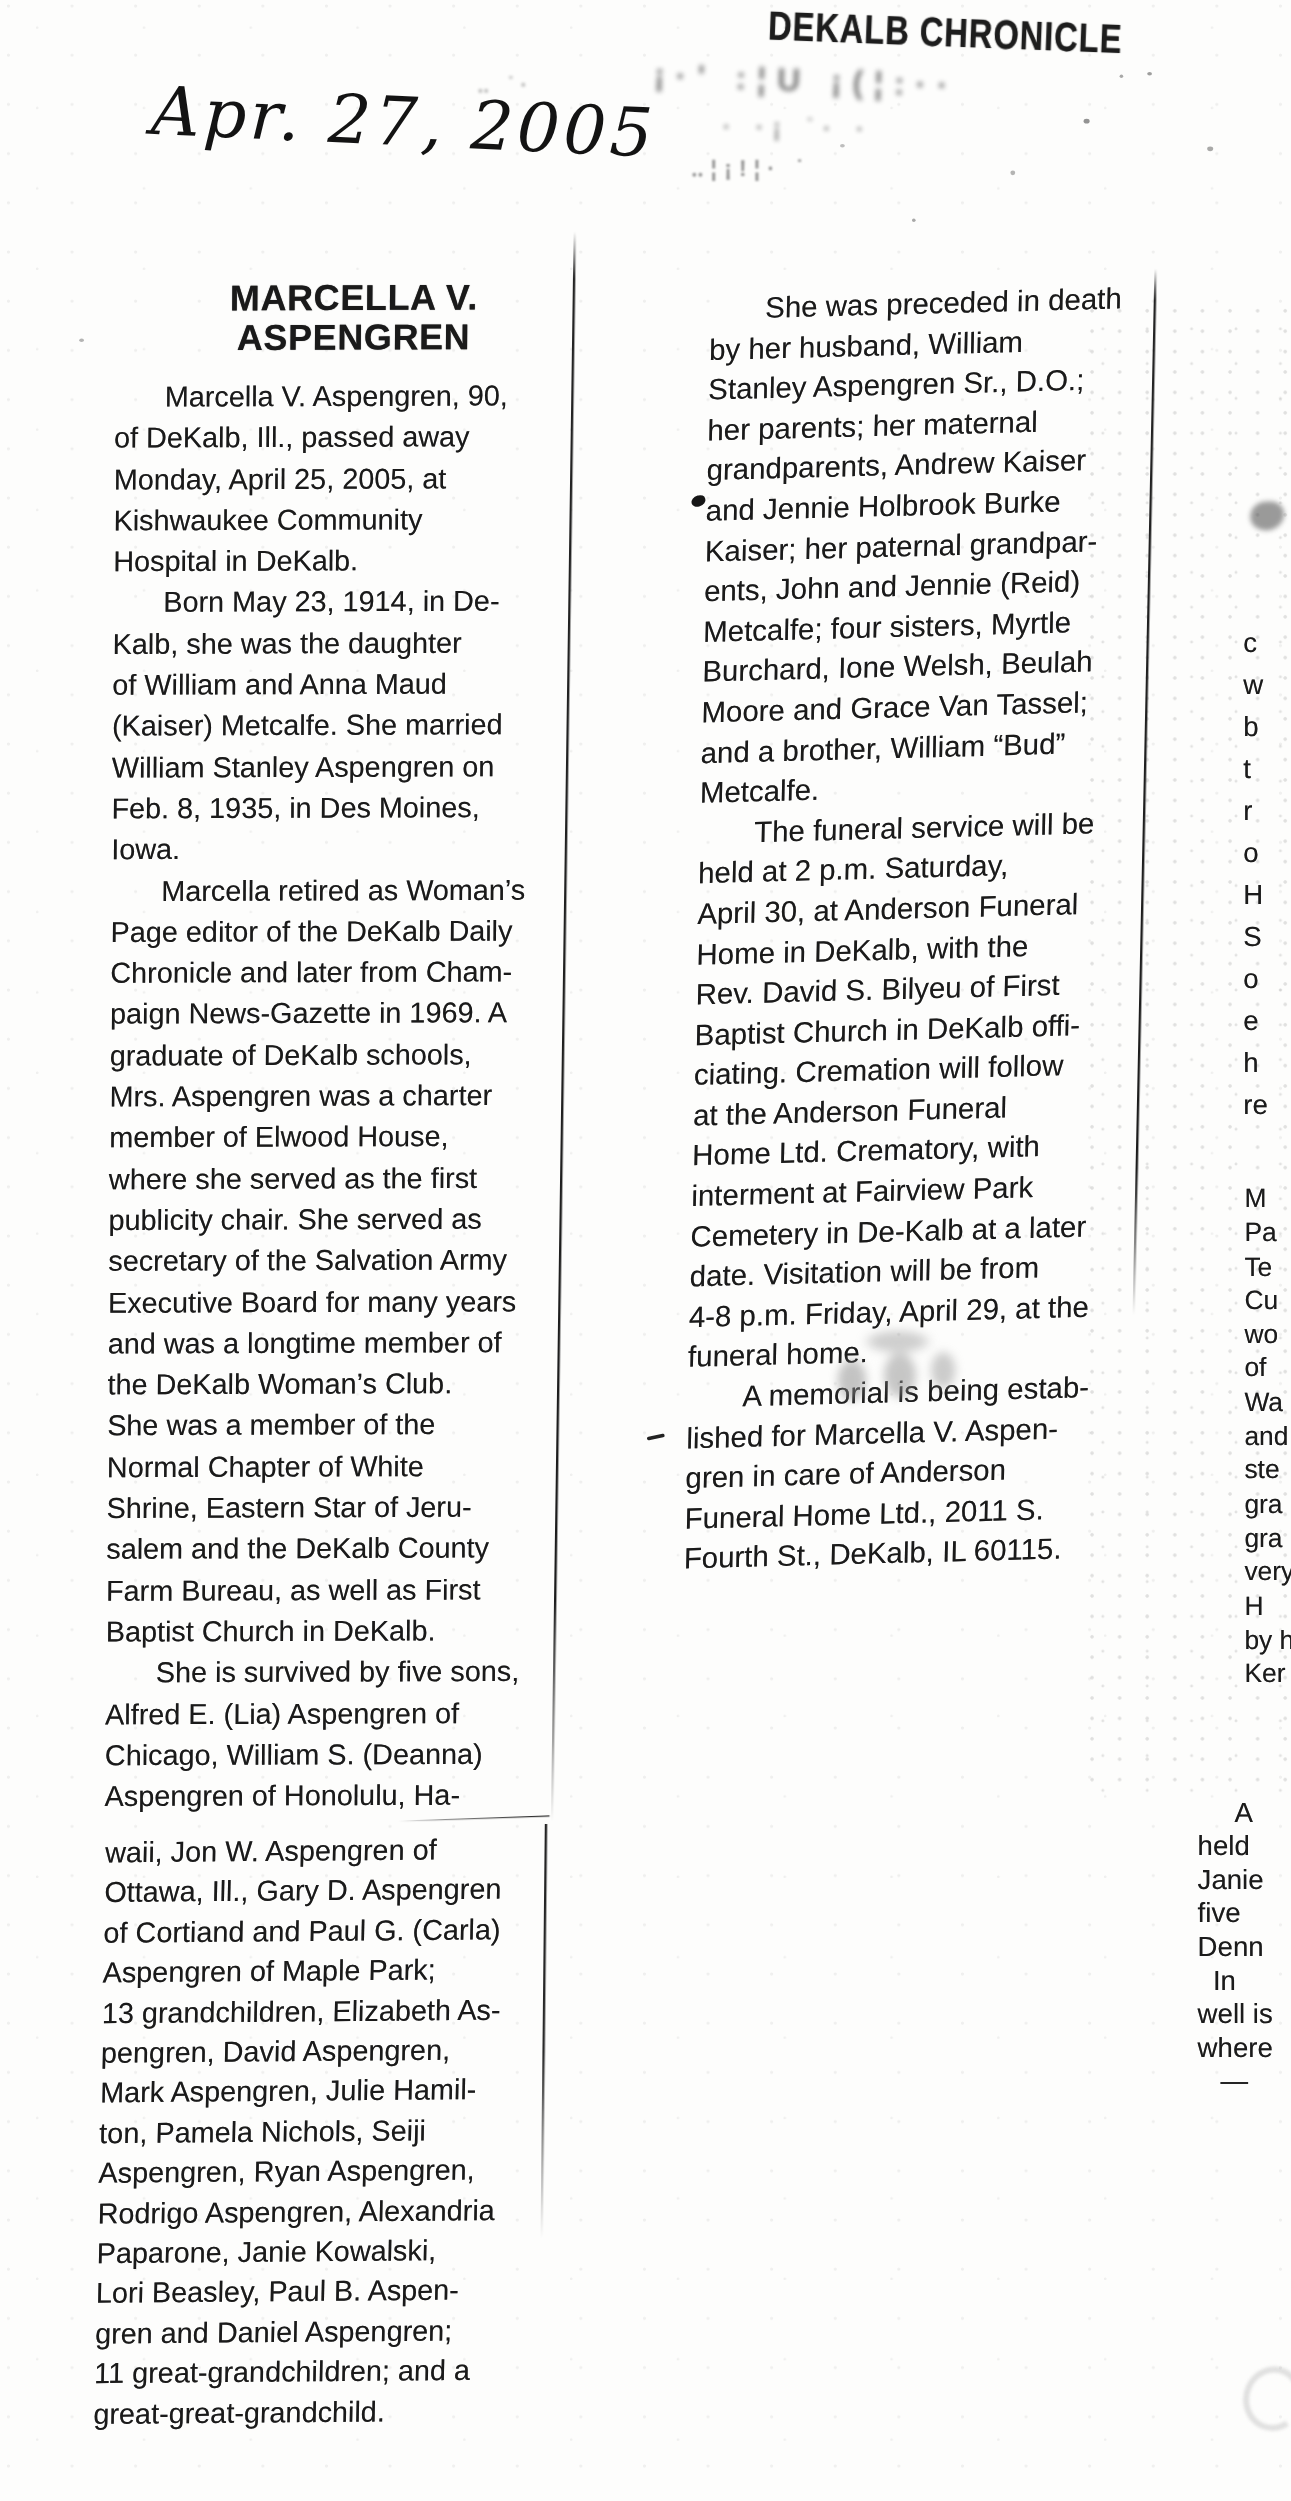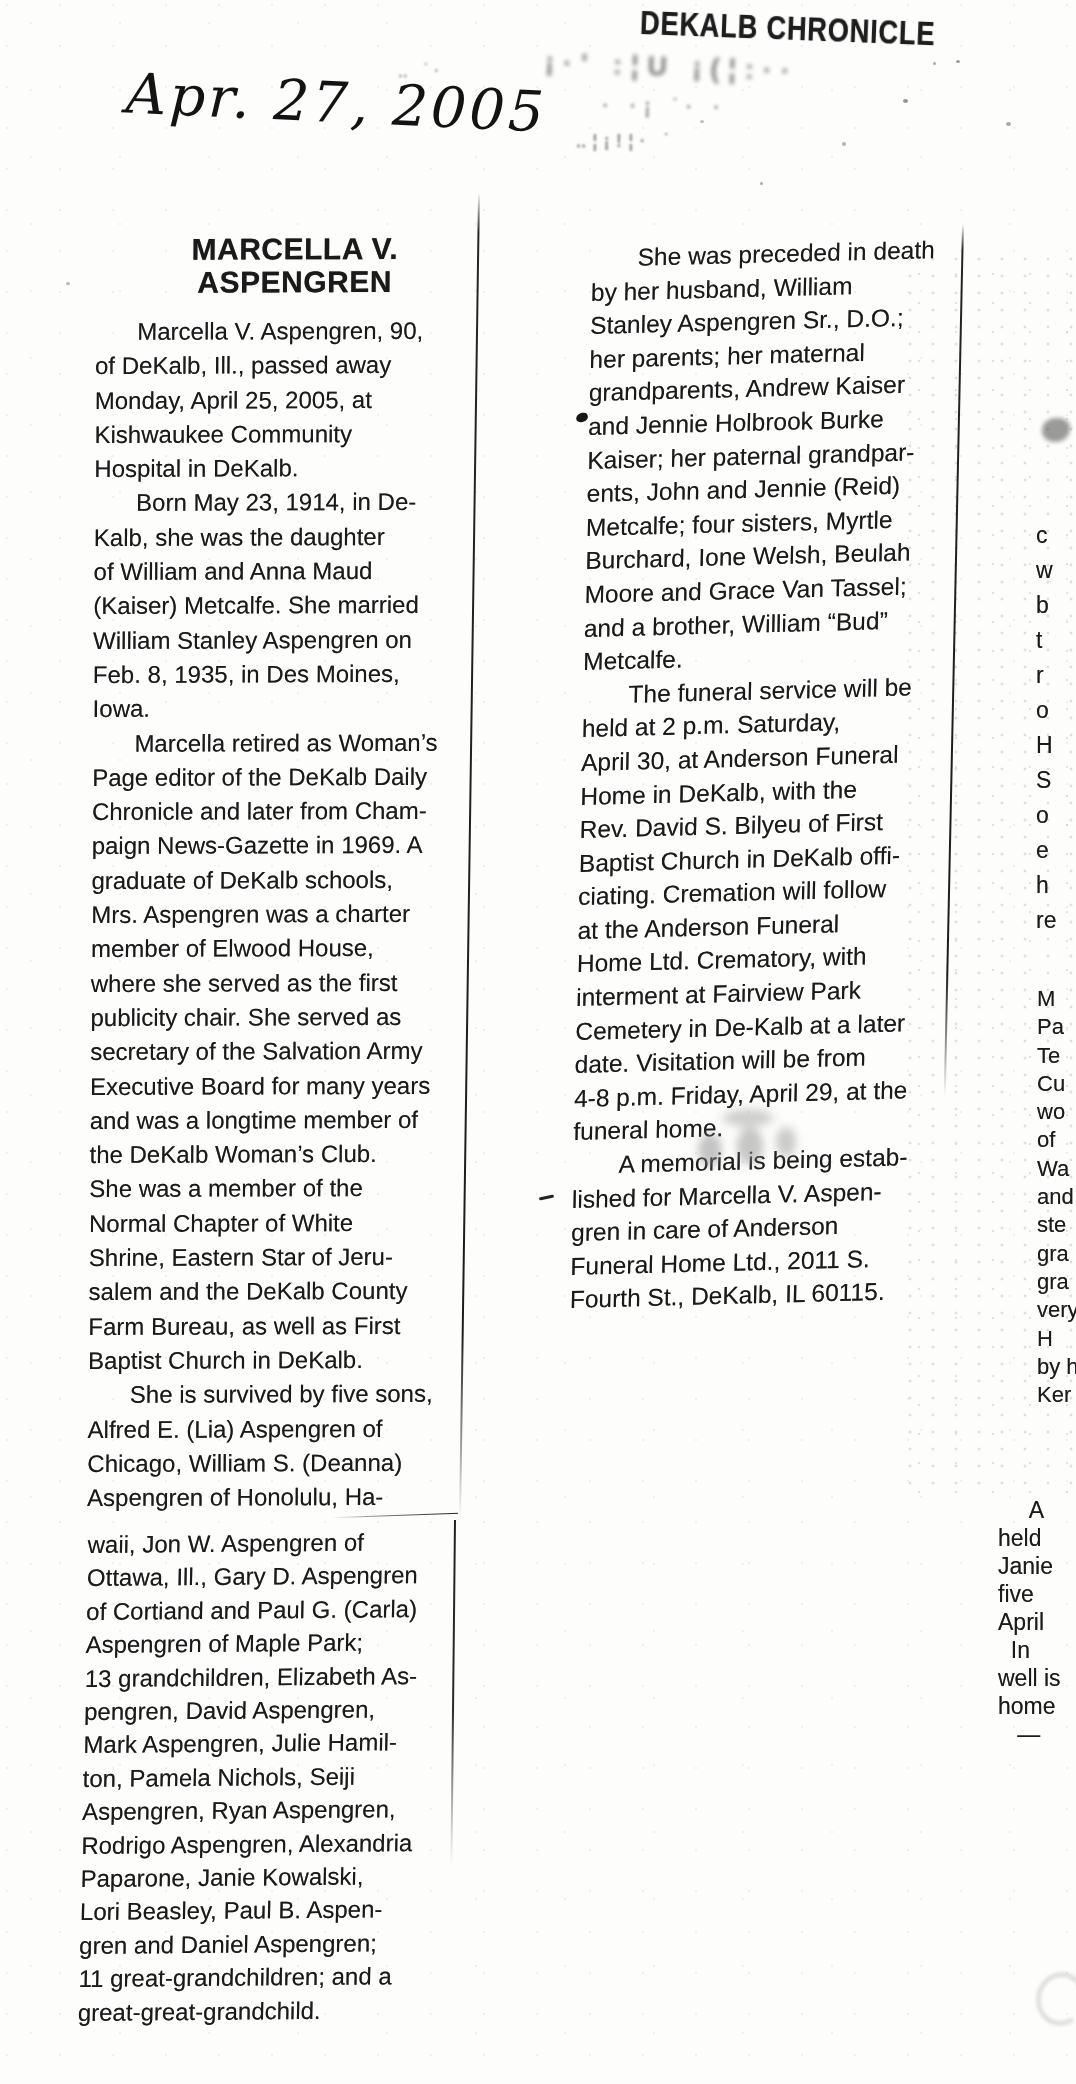--- a/index.html
+++ b/index.html
@@ -207,21 +207,21 @@
         <div class="tline">A memorial is being estab-</div>
         <div class="tline">lished for Marcella V. Aspen-</div>
         <div class="tline">gren in care of Anderson</div>
         <div class="tline">Funeral Home Ltd., 2011 S.</div>
         <div class="tline">Fourth St., DeKalb, IL 60115.</div>
       </div>
     </div>
 
   <div class="frag" id="frag-top"><div class="tline">c</div><div class="tline">w</div><div class="tline">b</div><div class="tline">t</div><div class="tline">r</div><div class="tline">o</div><div class="tline">H</div><div class="tline">S</div><div class="tline">o</div><div class="tline">e</div><div class="tline">h</div><div class="tline">re</div></div>
   <div class="frag" id="frag-mid"><div class="tline">M</div><div class="tline">Pa</div><div class="tline">Te</div><div class="tline">Cu</div><div class="tline">wo</div><div class="tline">of</div><div class="tline">Wa</div><div class="tline">and</div><div class="tline">ste</div><div class="tline">gra</div><div class="tline">gra</div><div class="tline">very</div><div class="tline">H</div><div class="tline">by h</div><div class="tline">Ker</div></div>
-  <div class="frag" id="frag-bot"><div class="tline">     A</div><div class="tline">held</div><div class="tline">Janie</div><div class="tline">five</div><div class="tline">April</div><div class="tline">  In</div><div class="tline">well is</div><div class="tline">home</div><div class="tline">   —</div></div>
+  <div class="frag" id="frag-bot"><div class="tline">     A</div><div class="tline">held</div><div class="tline">Janie</div><div class="tline">five</div><div class="tline">Denn</div><div class="tline">  In</div><div class="tline">well is</div><div class="tline">where</div><div class="tline">   —</div></div>
 
   <div class="clip-line" id="lineA"></div>
   <div class="clip-line" id="lineB"></div>
   <div class="clip-line" id="lineC"></div>
   <div id="seam"></div>
 
   <div class="ink-blot" id="blot1"></div>
   <div id="dash1"></div>
   <div class="gray-smear"></div>
   <div class="corner-c"></div>

